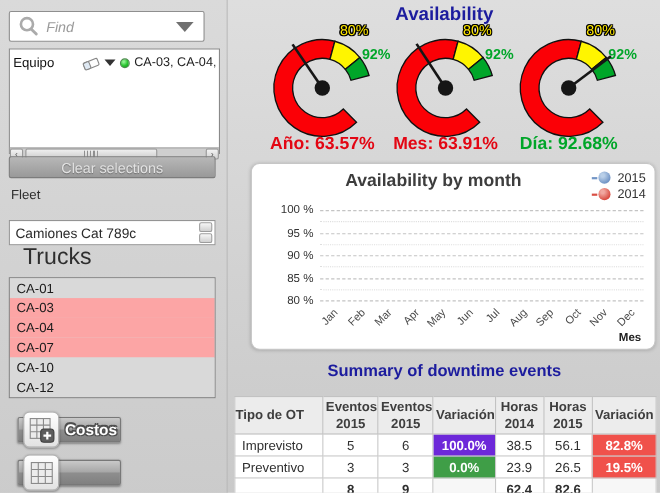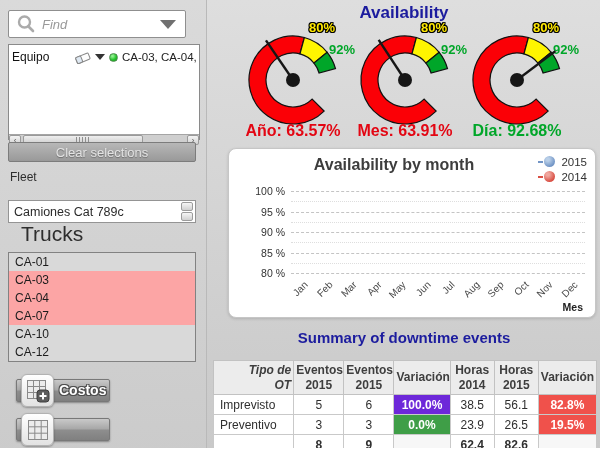--- a/index.html
+++ b/index.html
@@ -62,21 +62,21 @@
     text-shadow:1px 1px 0 #4e4e4e,-1px 1px 0 #4e4e4e,1px -1px 0 #4e4e4e,-1px -1px 0 #4e4e4e; }
   .navicon { position:absolute; width:33px; height:33px; background:linear-gradient(180deg,#ffffff,#e2e2e2);
     border:1px solid #b2b2b2; border-radius:6px; box-shadow:0 1px 2px rgba(0,0,0,.3);
     display:flex; align-items:center; justify-content:center; }
 
   
   .avail-title { position:absolute; left:210px; top:3px; width:388px; text-align:center;
     font-size:17px; font-weight:bold; color:#1c1c9e; }
   .gauge { position:absolute; top:20px; width:160px; height:122px; }
   .gauge svg.dial { position:absolute; left:0; top:8px; }
-  .tick80 { position:absolute; left:66px; top:0; font-size:13px; font-weight:bold; color:#ffe800;
+  .tick80 { position:absolute; left:66px; top:0; font-size:13px; font-weight:normal; color:#ffe800;
     text-shadow:1px 1px 0 #000,-1px 1px 0 #000,1px -1px 0 #000,-1px -1px 0 #000,0 1px 0 #000,0 -1px 0 #000,1px 0 0 #000,-1px 0 0 #000;padding-left:30px; }
   .tick92 { position:absolute; left:116px; top:22px; font-size:13px; font-weight:bold; color:#00a629; }
   .gval { position:absolute; left:0; top:102px; width:160px; text-align:center; font-size:16px; font-weight:bold; }
 
   .chart-panel { position:absolute; left:228px; top:148px; width:368px; height:170px; background:#fff;
     border:1px solid #c6c6c6; border-radius:8px; box-shadow:0 1px 3px rgba(0,0,0,.15); }
   .chart-title { position:absolute; left:20px; top:7px; width:290px; text-align:center;
     font-size:16px; font-weight:bold; color:#3d3d3d; }
   .legend { position:absolute; right:8px; top:5px; }
   .legend-item { display:flex; align-items:center; height:15px; font-size:11.5px; color:#333; }
@@ -88,21 +88,21 @@
   .mlabel { position:absolute; width:30px; text-align:right; font-size:10px; color:#4a4a4a;
     transform:rotate(-45deg); transform-origin:100% 0; }
   .xaxis-name { position:absolute; right:12px; bottom:4px; font-size:10.5px; font-weight:bold; color:#222; }
 
   .summary-title { position:absolute; left:210px; top:329px; width:388px; text-align:center;
     font-size:15px; font-weight:bold; color:#1c1c9e; }
   table.summary { position:absolute; left:213px; top:360px; width:384px; border-collapse:collapse;
     table-layout:fixed; font-size:12px; color:#2f2f2f; background:#fff; border:1px solid #a6a6a6; }
   table.summary th { background:#ececec; font-weight:bold; color:#3e3e3e; border:1px solid #c2c2c2;
     height:34px; text-align:center; padding:1px 2px; line-height:1.2; }
-  table.summary th.lft { text-align:right; padding-left:24px;font-style:italic; }
+  table.summary th.lft { text-align:left; padding-left:0; }
   table.summary td { border:1px solid #c9c9c9; height:20px; text-align:center; padding:0 2px; }
   table.summary td.lft { text-align:left; padding-left:6px; }
   table.summary td.badge { color:#fff; font-weight:bold; }
   table.summary tr.totals td { font-weight:bold; border-top:1px solid #ababab; }
 </style>
 </head>
 <body>
 
 <div class="app">
 

